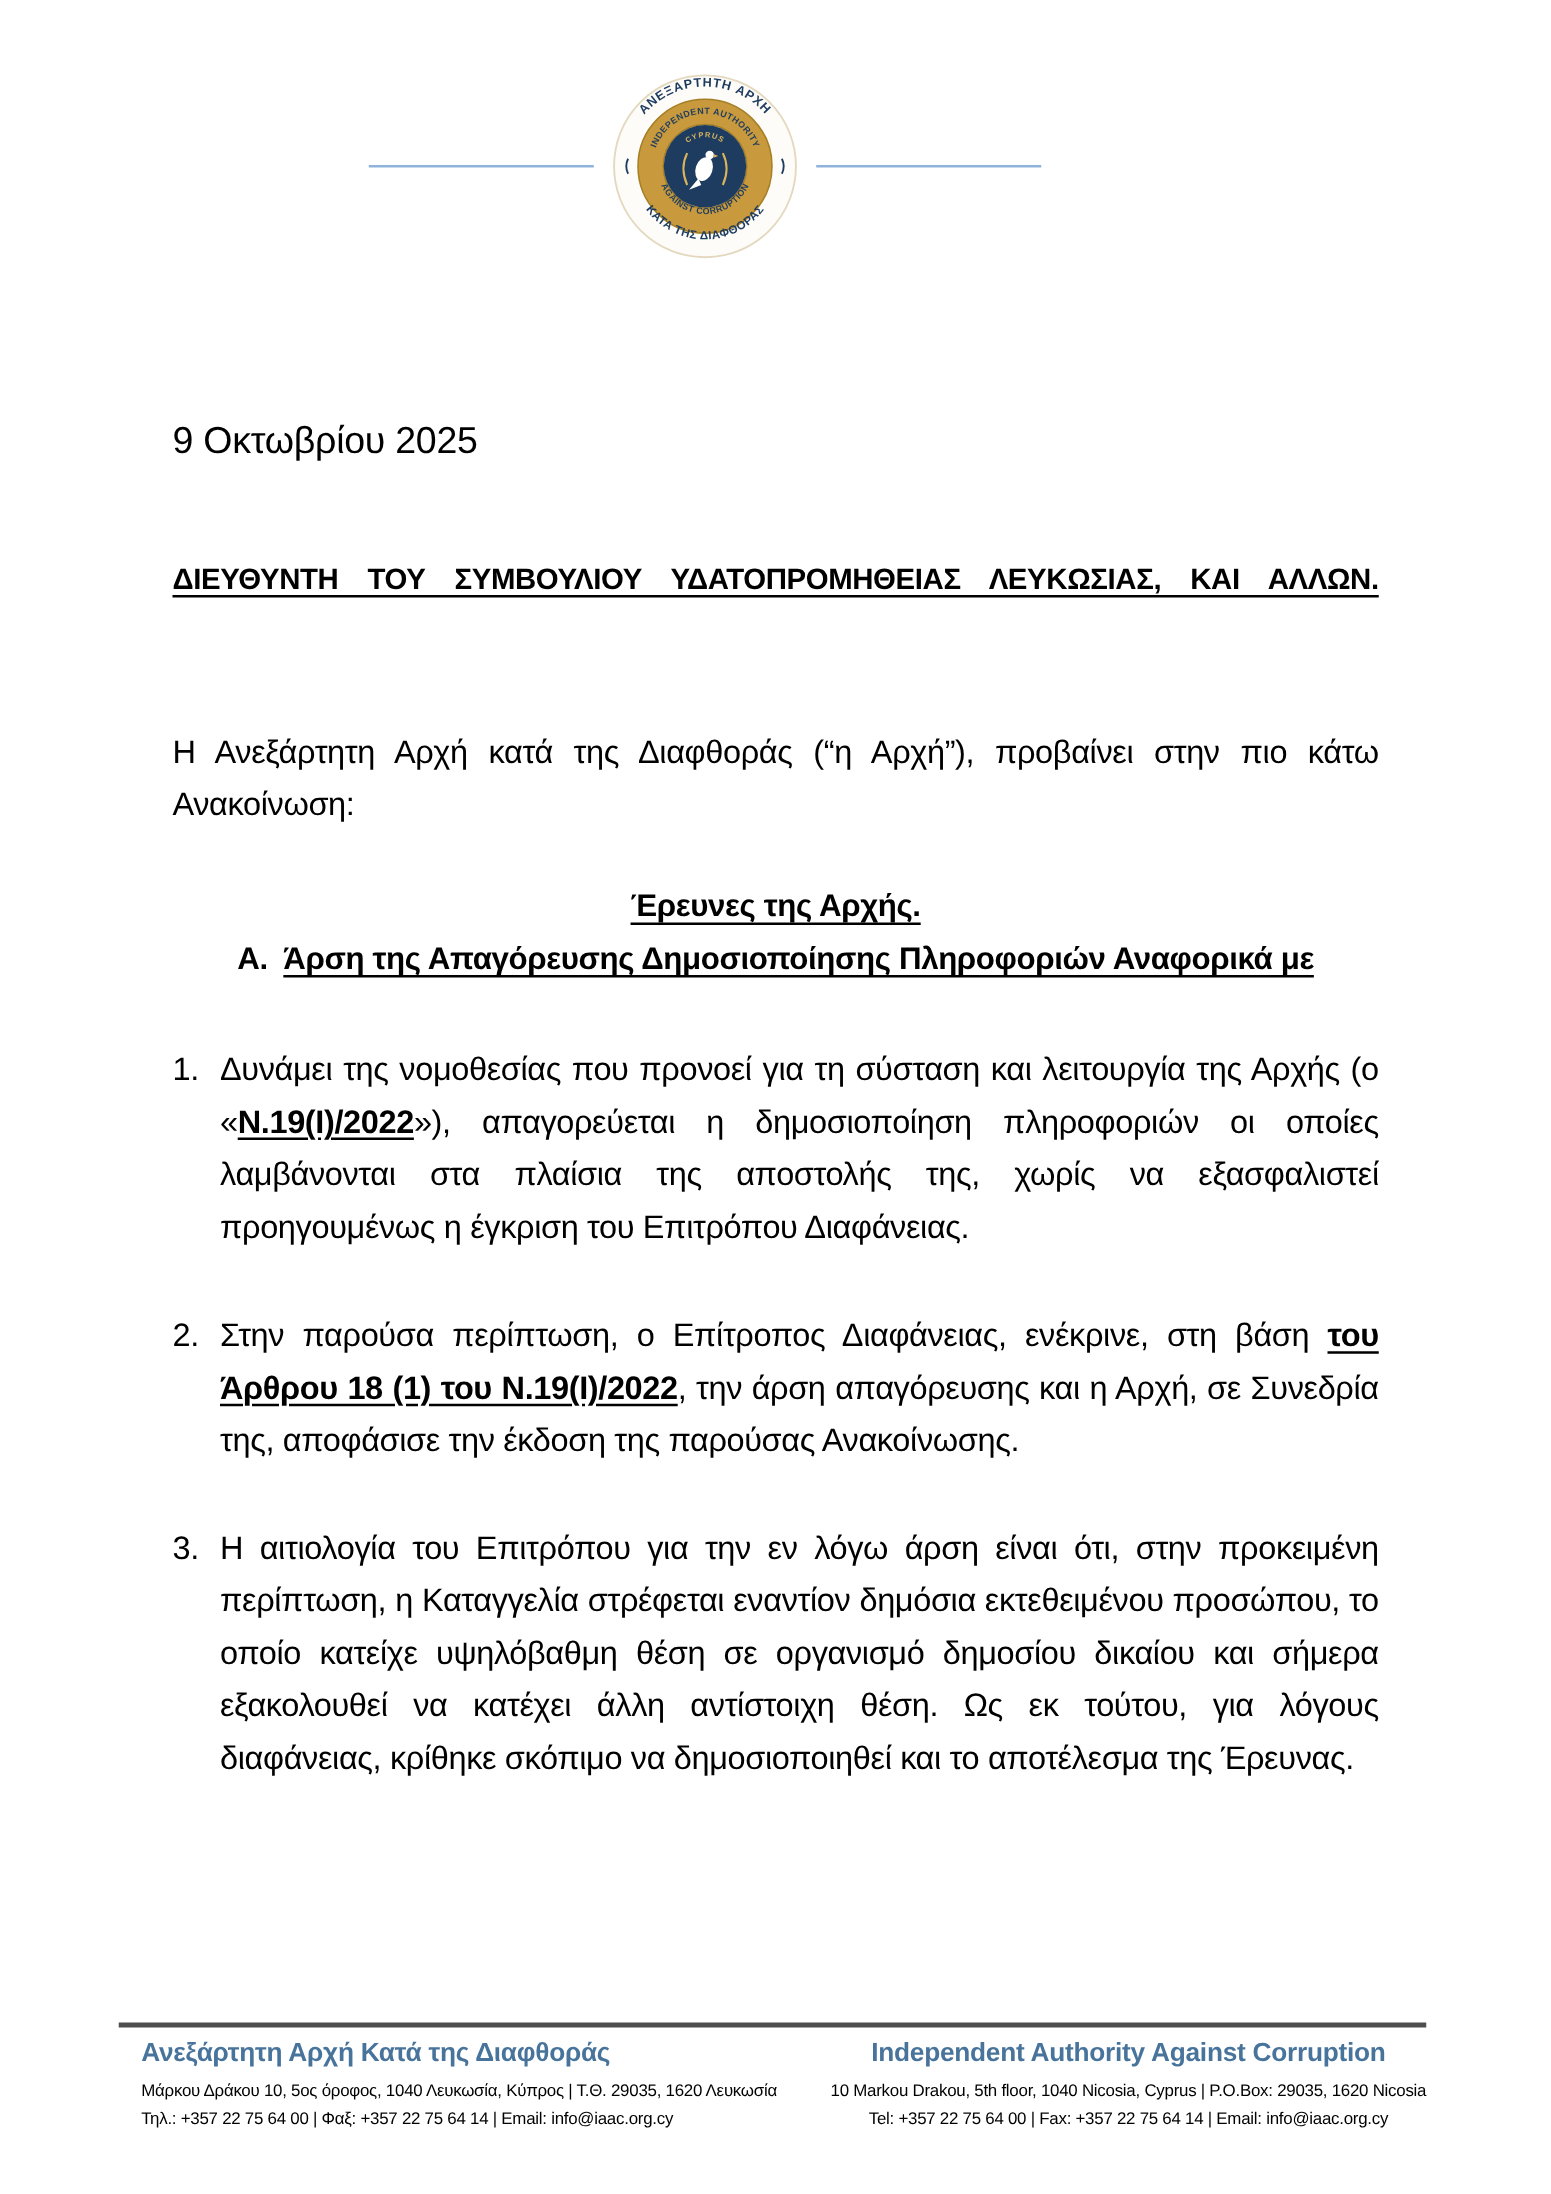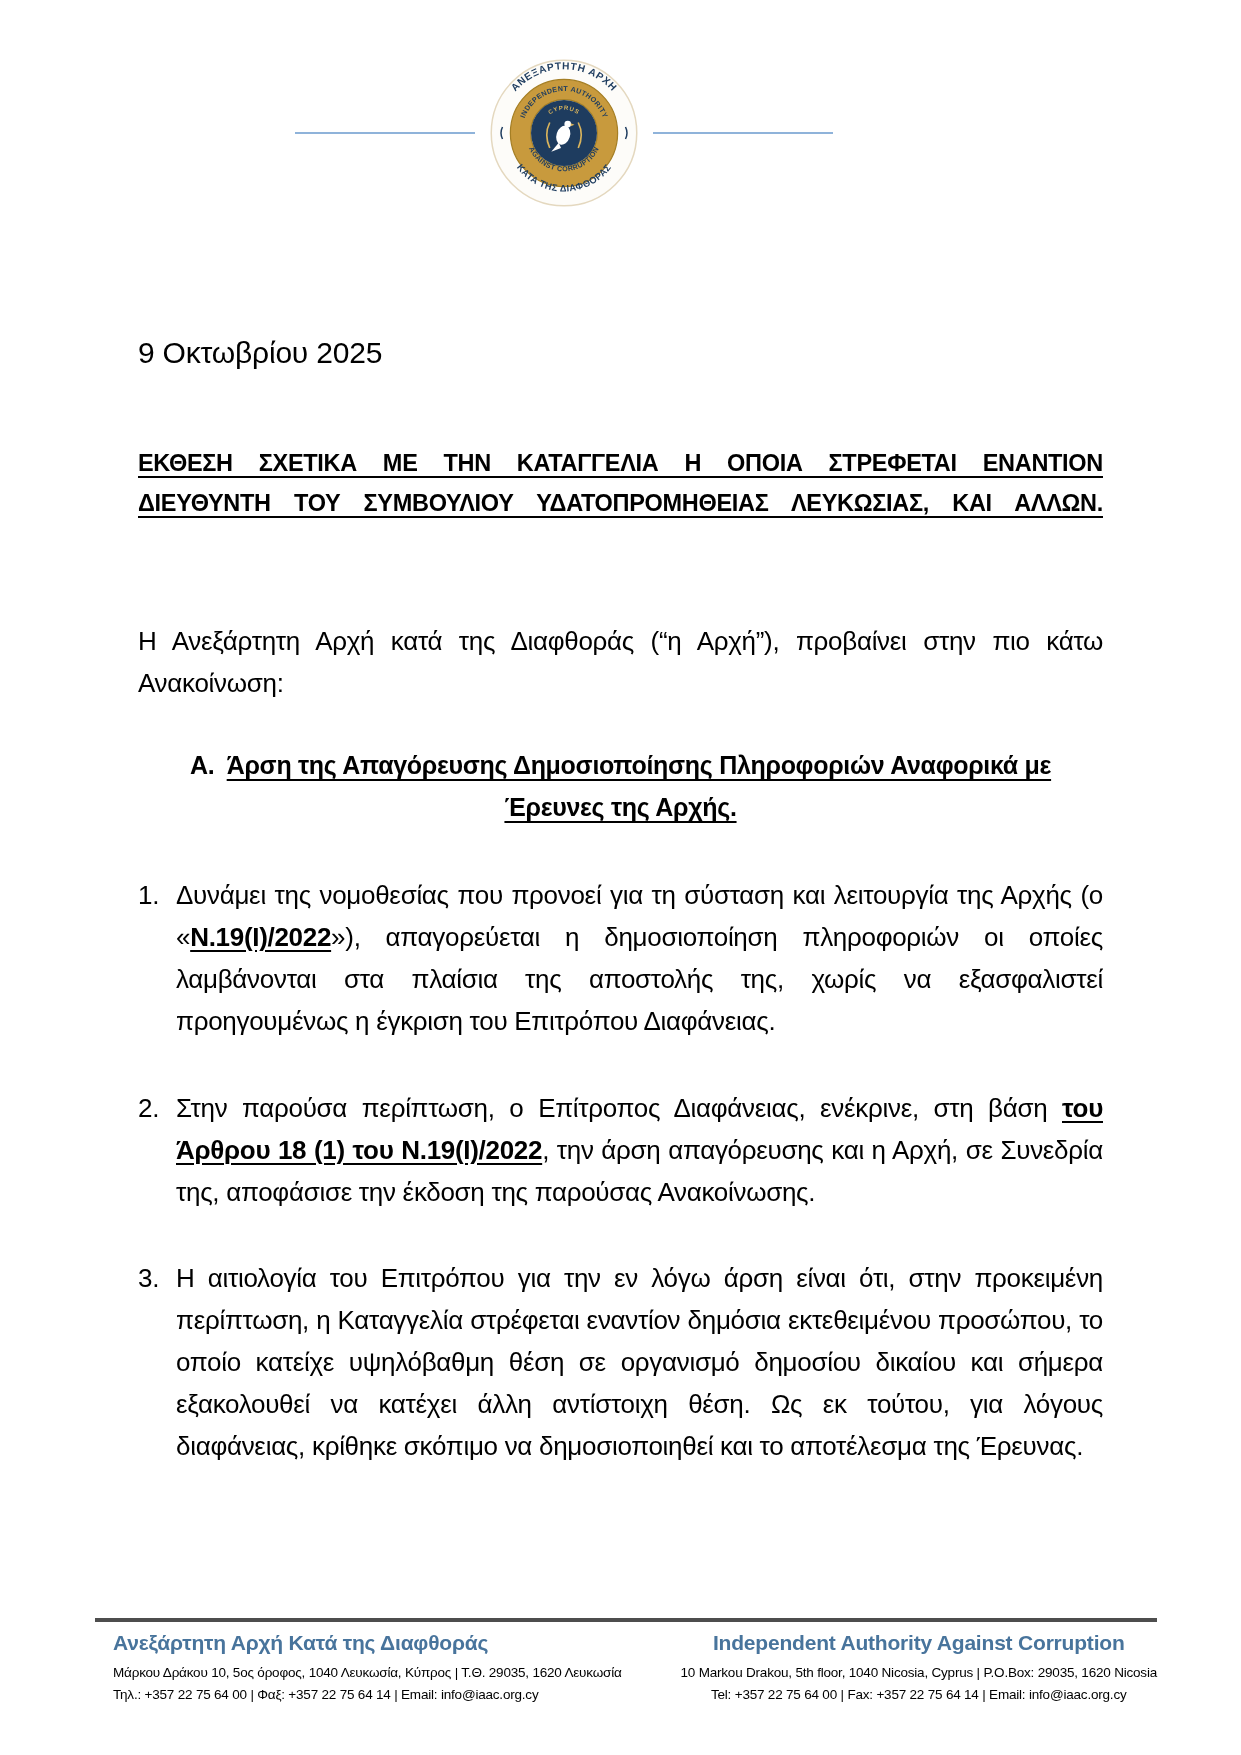--- a/index.html
+++ b/index.html
@@ -84,21 +84,21 @@
   .strong-law {
     font-weight: bold;
     text-decoration: underline;
     text-decoration-thickness: 2px;
     text-underline-offset: 4px;
   }
   
   .footer {
     position: absolute;
     left: 95px;
-    right: 84px;
+    right: 100px;
     top: 1618px;
     border-top: 4px solid #4e4e4e;
     padding-top: 7px;
     display: flex;
     justify-content: space-between;
     align-items: flex-start;
   }
   .footer-col { line-height: 1.15; }
   .footer-col.right { text-align: center; }
   .footer-title {
@@ -171,29 +171,28 @@
     </svg>
 
     <div class="header-rule"></div>
   </div>
 
   <div class="content">
 
     <div class="date">9 Οκτωβρίου 2025</div>
 
     <div class="doc-title">
-      <div class="t-line">ΕΚΘΕΣΗ ΣΧΕΤΙΚΑ ΜΕ ΤΗΝ ΚΑΤΑΓΓΕΛΙΑ Η ΟΠΟΙΑ ΣΤΡΕΦΕΤΑΙ ΕΝΑΝΤΙΟΝ</div>
       <div class="t-line">ΔΙΕΥΘΥΝΤΗ ΤΟΥ ΣΥΜΒΟΥΛΙΟΥ ΥΔΑΤΟΠΡΟΜΗΘΕΙΑΣ ΛΕΥΚΩΣΙΑΣ, ΚΑΙ ΑΛΛΩΝ.</div>
     </div>
 
     <p class="body-text intro">Η Ανεξάρτητη Αρχή κατά της Διαφθοράς (“η Αρχή”), προβαίνει στην πιο κάτω Ανακοίνωση:</p>
 
     <div class="section-heading">
+      <div><span class="u">Έρευνες της Αρχής.</span></div>
       <div><span>Α.</span>&nbsp; <span class="u">Άρση της Απαγόρευσης Δημοσιοποίησης Πληροφοριών Αναφορικά με</span></div>
-      <div><span class="u">Έρευνες της Αρχής.</span></div>
     </div>
 
     <div class="list body-text">
 
       <div class="list-item">
         <span class="item-number">1.</span>
         <span>Δυνάμει της νομοθεσίας που προνοεί για τη σύσταση και λειτουργία της Αρχής (ο «</span><span class="strong-law">Ν.19(Ι)/2022</span><span>»), απαγορεύεται η δημοσιοποίηση πληροφοριών οι οποίες λαμβάνονται στα πλαίσια της αποστολής της, χωρίς να εξασφαλιστεί προηγουμένως η έγκριση του Επιτρόπου Διαφάνειας.</span>
       </div>
 
       <div class="list-item">

